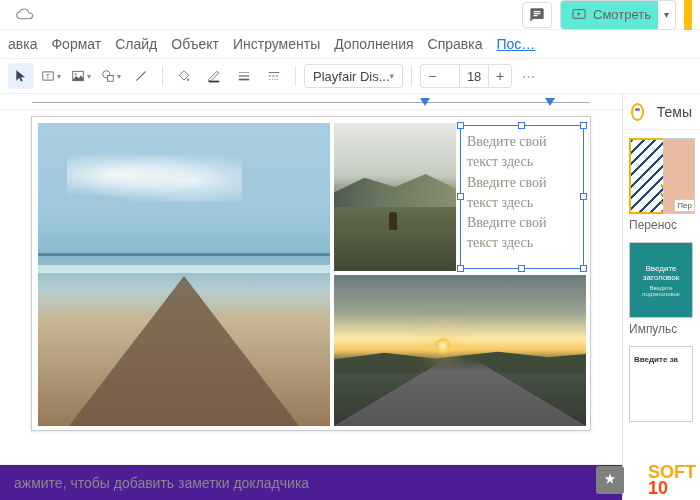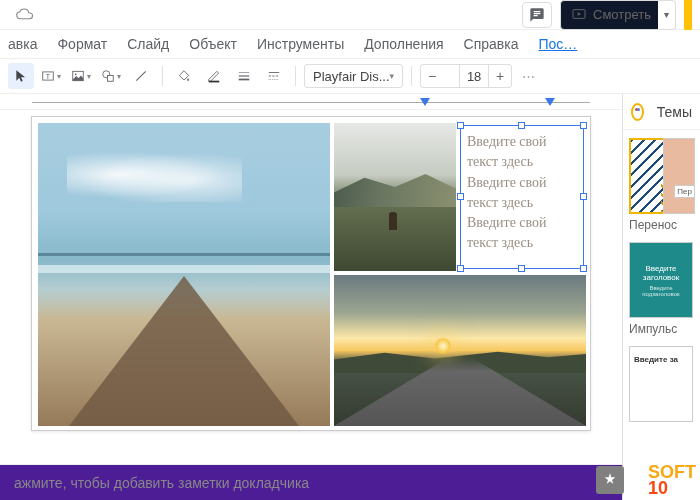--- a/index.html
+++ b/index.html
@@ -2,26 +2,26 @@
 <html><head>
 <meta charset="utf-8">
 <style>
   * { box-sizing: border-box; margin: 0; padding: 0; }
   body { font-family: Arial, sans-serif; font-size: 13px; background: #fff; width: 700px; height: 500px; overflow: hidden; position: relative; }
   
   .top-bar { height: 30px; display: flex; align-items: center; padding: 0 8px; border-bottom: 1px solid #f0f0f0; }
   .cloud-icon { color: #888; margin-left: 8px; }
   .top-spacer { flex: 1; }
   .comment-btn { width: 30px; height: 26px; border: 1px solid #ddd; background: #fff; border-radius: 4px; display: flex; align-items: center; justify-content: center; color: #555; margin-right: 8px; cursor: pointer; }
-  .present-btn { height: 30px; border: 1px solid #ddd; background: #0f172a; border-radius: 4px; display: flex; align-items: center; padding: 0 10px; color: #666; cursor: pointer; }
+  .present-btn { height: 30px; border: 1px solid #ddd; background: #5eead4; border-radius: 4px; display: flex; align-items: center; padding: 0 10px; color: #666; cursor: pointer; }
   .present-btn .tri { margin-right: 6px; }
   .present-dd { width: 18px; height: 30px; border: 1px solid #ddd; border-left:none; background:#fff; border-radius:0 4px 4px 0; margin-left:-4px; display:flex; align-items:center; justify-content:center; cursor:pointer; color:#666; font-size:10px; }
   .yellow-block { width: 8px; height: 30px; background: #ffc107; margin-left: 8px; }
   
-  .menu-bar { height: 28px; display: flex; align-items: center; padding: 0 8px; gap: 20px; }
+  .menu-bar { height: 28px; display: flex; align-items: center; padding: 0 8px; gap: 14px; }
   .menu-item { color: #5f6368; cursor: pointer; font-size: 14px; }
   .menu-link { color: #1a73e8; text-decoration: underline; }
   
   .toolbar { height: 36px; display: flex; align-items: center; padding: 0 8px; gap: 4px; border-top: 1px solid #eee; border-bottom: 1px solid #eee; }
   .tb-btn { width: 26px; height: 26px; display: flex; align-items: center; justify-content: center; color: #5f6368; cursor: pointer; border-radius: 3px; position: relative; font-size: 14px; }
   .tb-btn.sel { background: #e8f0fe; }
   .tb-dd::after { content: "▾"; font-size: 8px; margin-left: 2px; color: #888; }
   .tb-sep { width: 1px; height: 20px; background: #e0e0e0; margin: 0 4px; }
   .font-sel { border: 1px solid #ddd; border-radius: 3px; height: 24px; display: flex; align-items: center; padding: 0 8px; color: #444; cursor: pointer; font-size: 13px; min-width: 90px; }
   .font-sel::after { content: "▾"; font-size: 9px; margin-left: auto; color: #888; }
@@ -75,21 +75,21 @@
   .theme-thumb { width: 64px; height: 76px; border: 1px solid #ccc; margin-bottom: 4px; background:#fff; overflow:hidden; position:relative; cursor:pointer;}
   .theme-thumb.sel { border: 2px solid #f0b500; }
   .th-diag { width:100%; height:100%; background: repeating-linear-gradient(135deg, #1a4a7a 0 2px, transparent 2px 8px), #fff; }
   .th-diag::after{content:"";position:absolute;right:0;bottom:0;width:30px;height:30px;background:repeating-linear-gradient(45deg, #d4a000 0 2px, transparent 2px 6px);}
   .th-imp { width:100%; height:100%; background:#1f8a8a; display:flex; flex-direction:column; align-items:center; justify-content:center; color:#fff; font-size:8px; text-align:center; padding:4px;}
   .th-imp .sub{font-size:6px; opacity:0.8; margin-top:3px;}
   .th-plain { width:100%; height:100%; background:#fff; display:flex; align-items:flex-start; padding:8px 4px; font-size:8px; color:#333; font-weight:bold;}
   .theme-label { font-size: 12px; color: #666; margin-bottom: 10px; }
   .half-thumb { width:32px; height:76px; border:1px solid #ccc; background:#e8bba0; position:absolute; right:-1px; top:0;}
   .thumb-row { position:relative; margin-bottom:4px; }
-  .mini-btn { position:absolute; bottom:16px; right:-1px; background:#fff; border:1px solid #ccc; font-size:8px; padding:1px 2px; color:#555;}
+  .mini-btn { position:absolute; bottom:2px; right:-1px; background:#fff; border:1px solid #ccc; font-size:8px; padding:1px 2px; color:#555;}
   
   .watermark { position:absolute; right:4px; bottom:4px; font-weight:900; font-size:18px; line-height:0.9; pointer-events:none; }
   .wm1{color:#f7a812;} .wm2{color:#f74812;}
 
   svg { display:block; }
 </style>
 </head>
 <body>
 
 <div class="top-bar">

